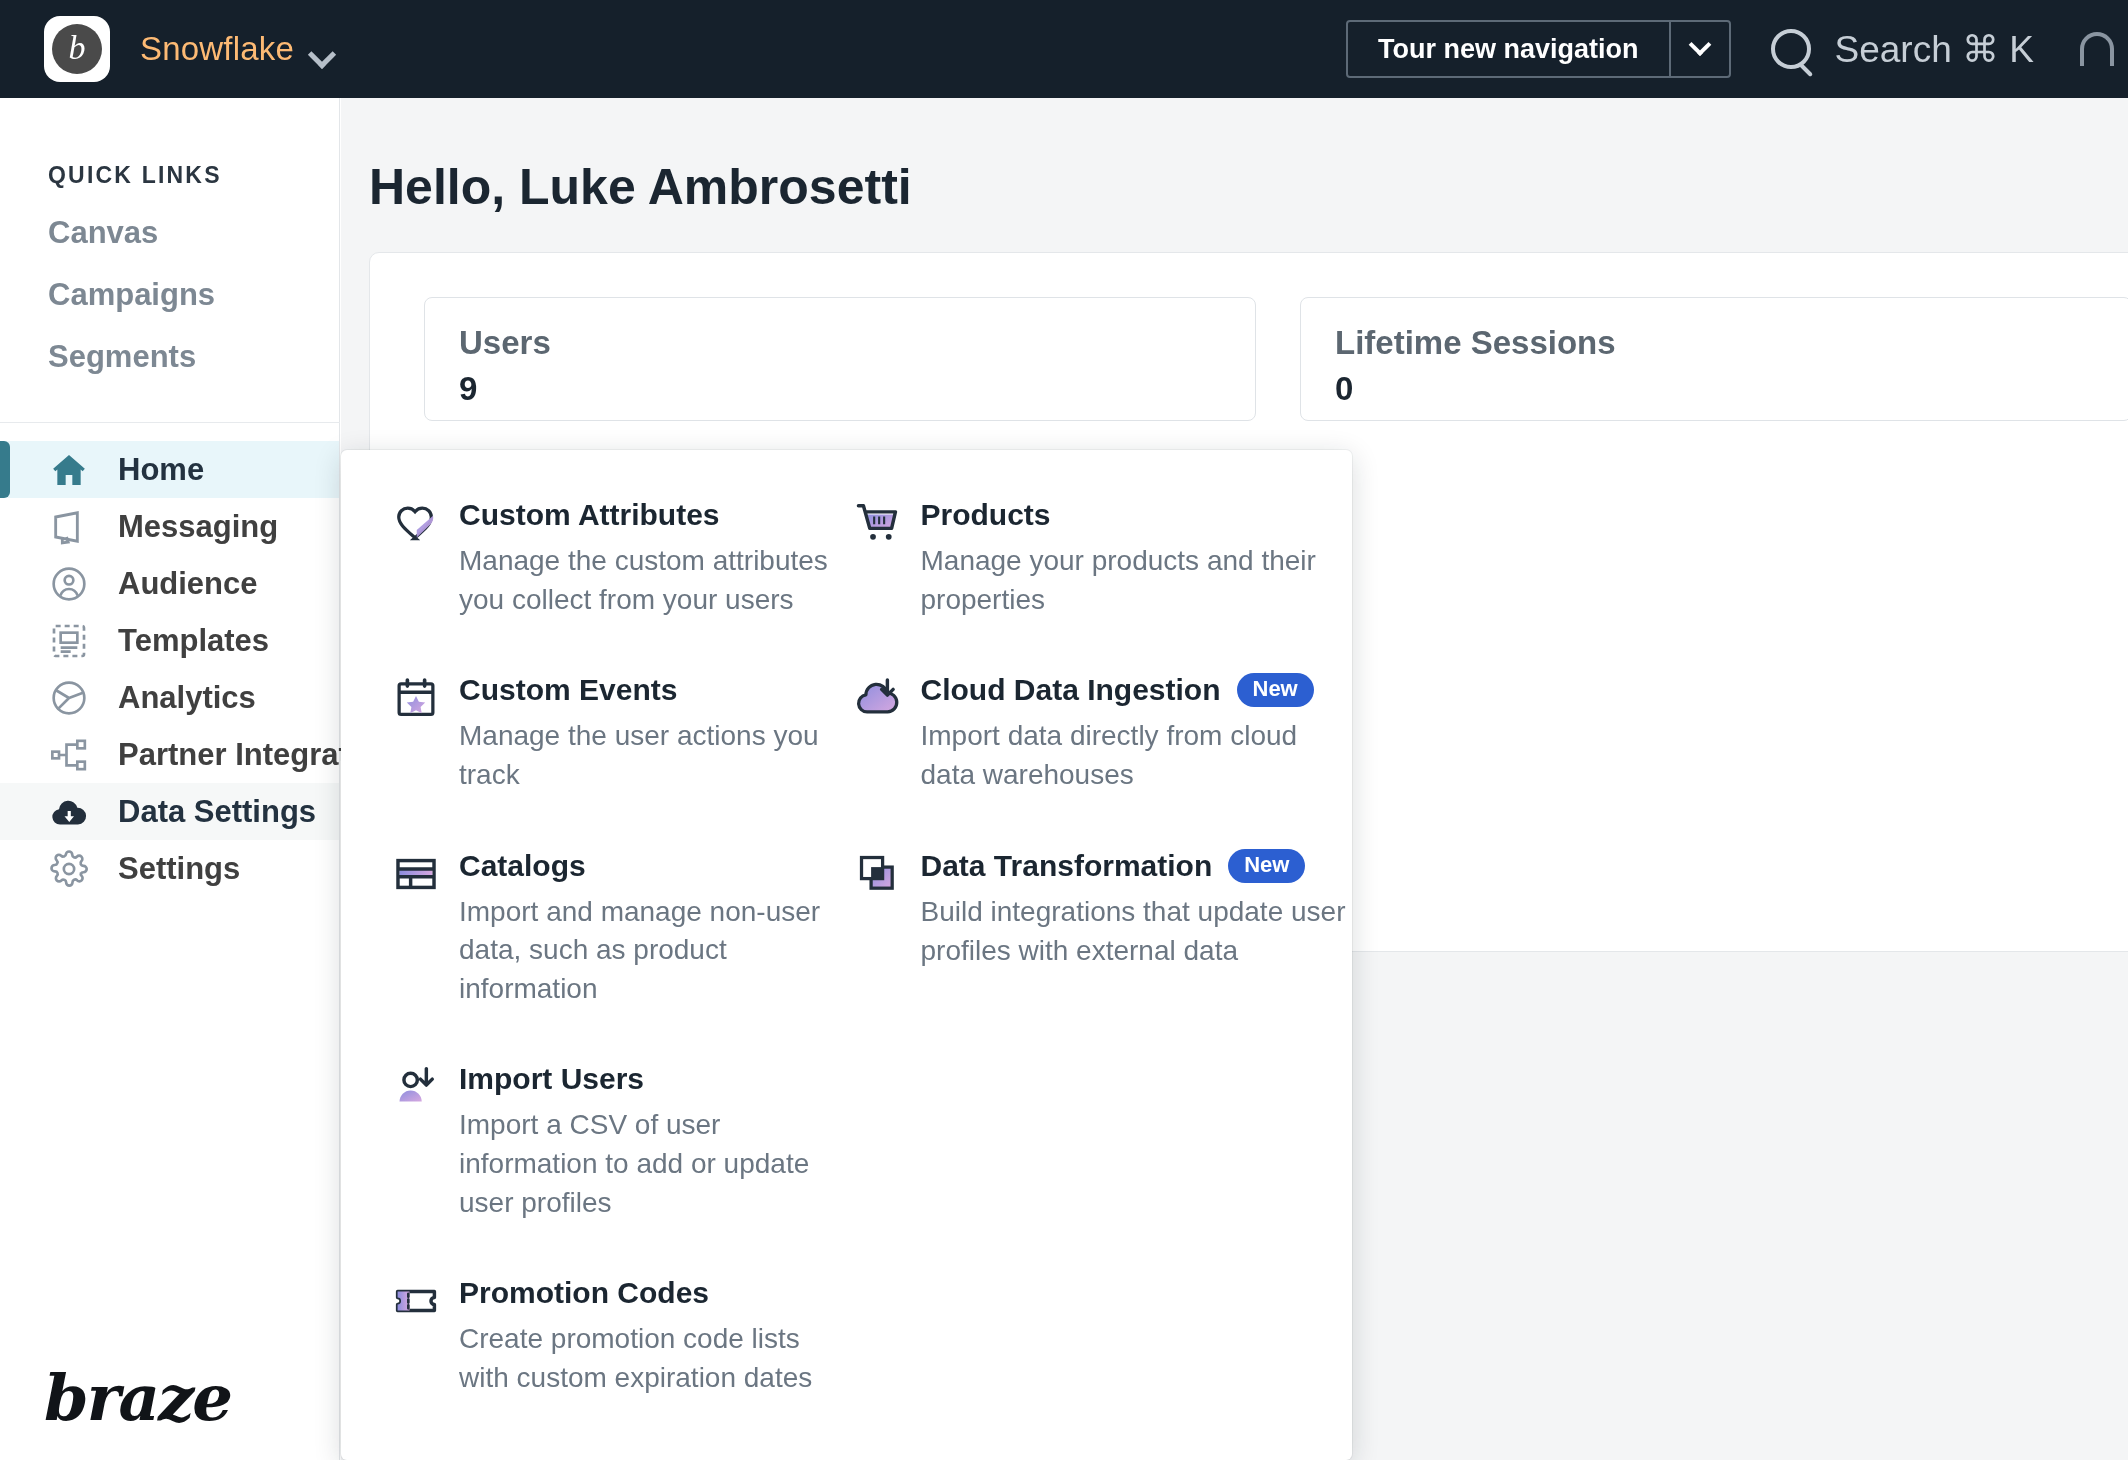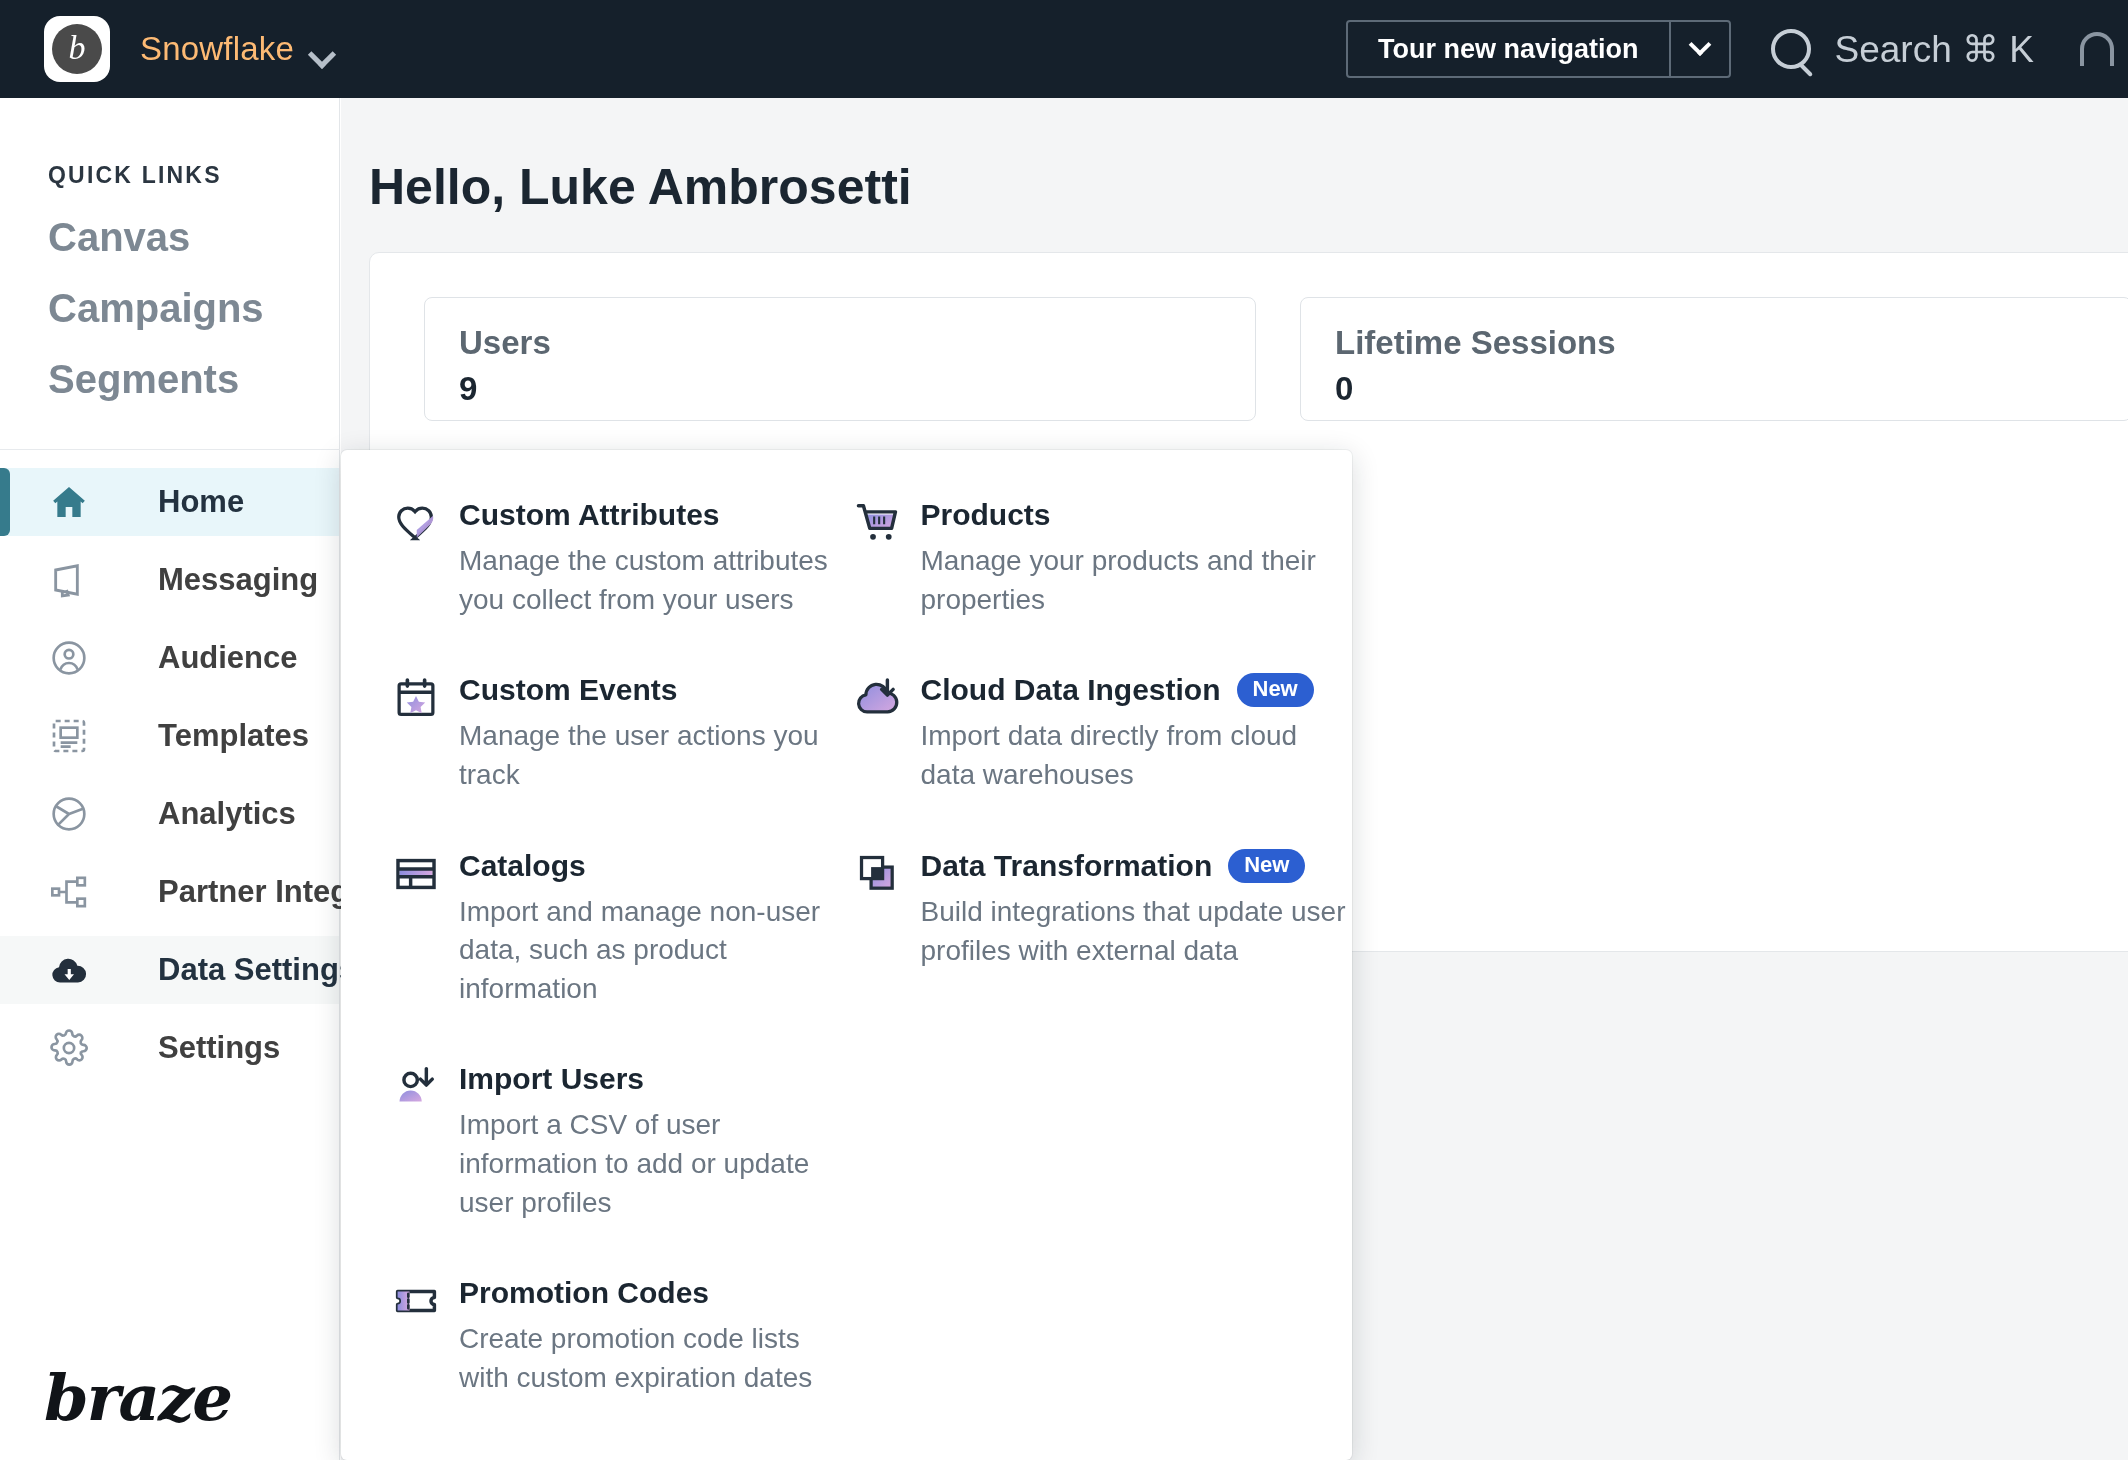--- a/index.html
+++ b/index.html
@@ -97,35 +97,34 @@
     background: #ffffff;
     border-right: 1px solid #e3e6e9;
   }
   .quick-title {
     margin: 64px 0 0 48px;
     font-size: 23px; font-weight: bold; letter-spacing: 2.2px;
     color: #2b3641;
   }
   .quick-link {
     margin: 0 0 0 48px; padding-top: 26px;
-    font-size: 40px; font-weight: bold; color: #7d8893;
+    font-size: 31px; font-weight: bold; color: #7d8893;
     cursor: pointer;
   }
   .divider {
     margin-top: 47px;
     height: 1px; background: #e7eaed; width: 340px;
   }
   .nav { padding-top: 18px; }
   .nav-item {
     position: relative;
     display: flex; align-items: center;
-    height: 68px; padding-left: 48px;
+    height: 57px; padding-left: 48px;
     cursor: pointer;
-    margin-bottom: 10px;
-    gap: 40px;
+    margin-bottom: 0px;
   }
   .nav-item + .nav-item { margin-top: 0; }
   .nav-icon {
     width: 42px; height: 42px; margin-right: 28px;
     display: flex; align-items: center; justify-content: center;
     flex: 0 0 42px;
   }
   .nav-label { font-size: 31px; font-weight: bold; color: #404040; white-space: nowrap; }
   .nav-item.active { background: #e8f6fa; }
   .nav-item.active::before {

